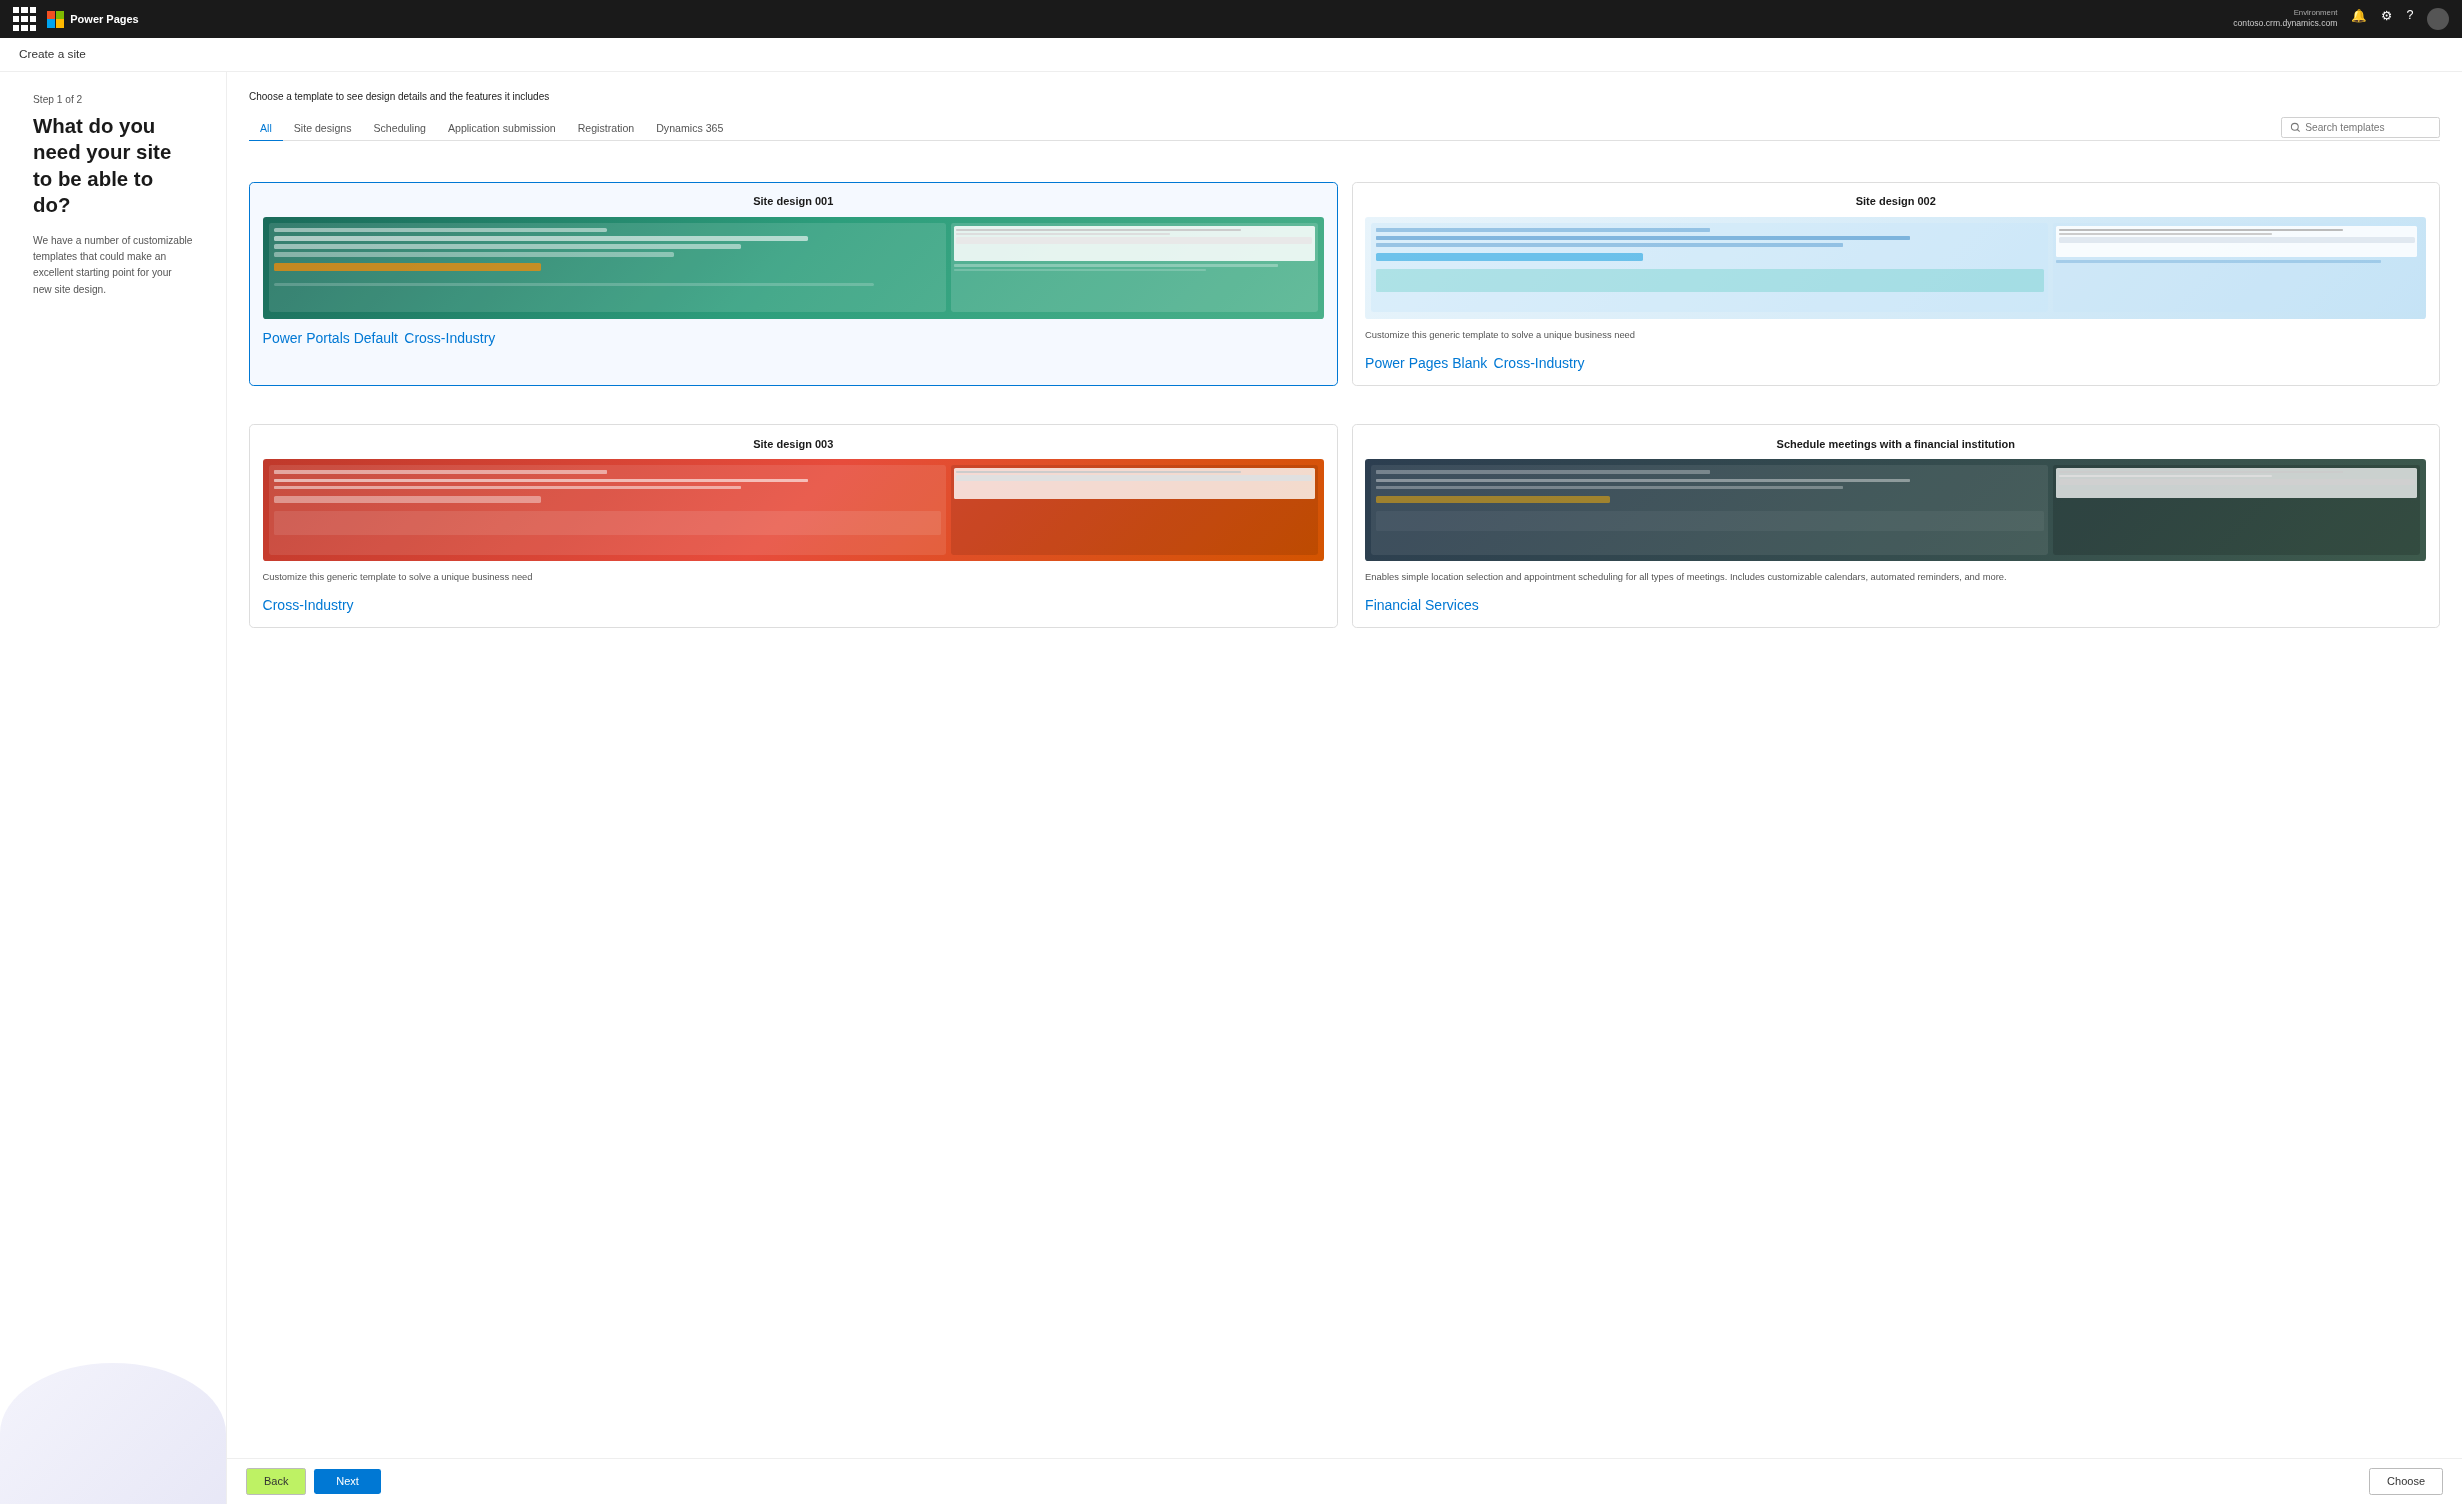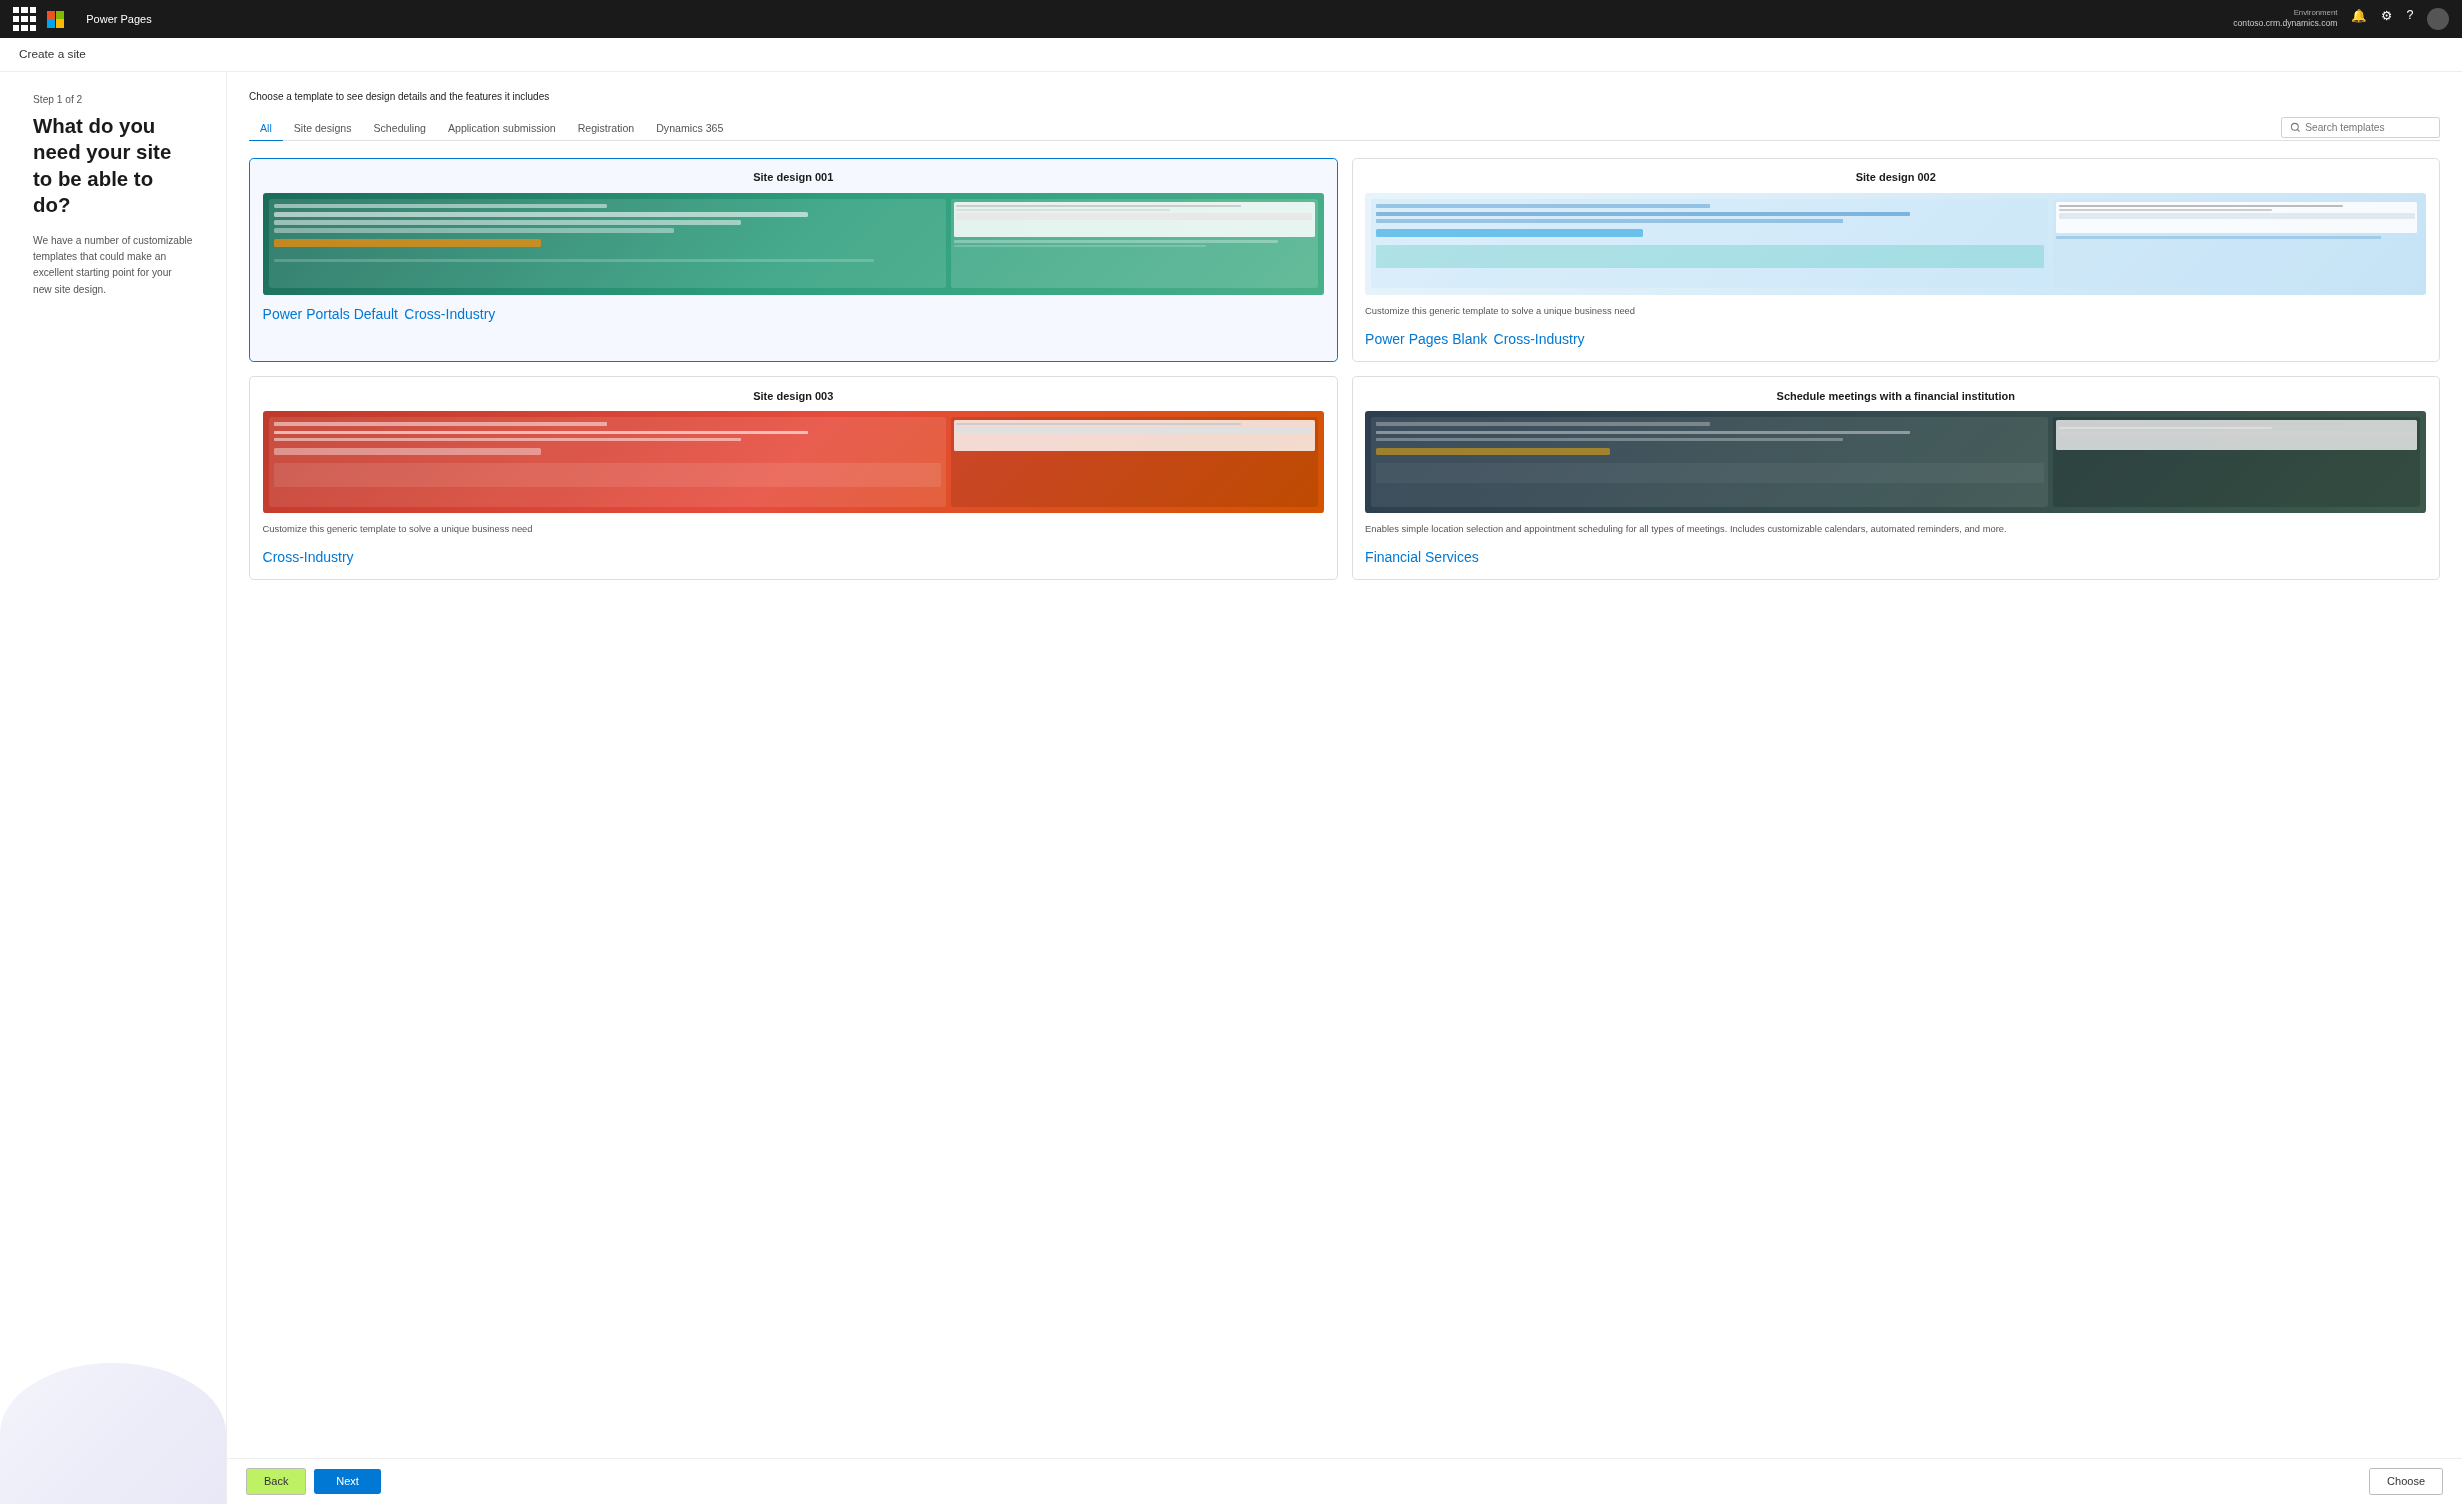--- a/index.html
+++ b/index.html
@@ -24,22 +24,23 @@
       cursor: pointer;
     }
     .topnav-waffle span {
       width: 6.3px; height: 6.3px;
       background: #fff;
       display: block;
     }
     .topnav-logo {
       display: flex;
       align-items: center;
-      gap: 22px;
+      gap: 6px;
       margin-right: 11px;
+      font-weight: bold;
     }
     .ms-logo {
       width: 17px; height: 17px;
       display: grid;
       grid-template-columns: 1fr 1fr;
       grid-template-rows: 1fr 1fr;
       gap: 0.8px;
     }
     .ms-logo .r { background: #f25022; }
     .ms-logo .g { background: #7fba00; }
@@ -194,20 +195,21 @@
       gap: 14px;
     }
 
     .template-card {
       border: 0.8px solid #ddd;
       border-radius: 4.7px;
       padding: 12.6px;
       cursor: pointer;
       transition: border-color 0.15s;
       background: #fff;
+      margin-top: 24px;
     }
     .template-card.selected {
       border: 1.6px solid #0078d4;
       background: #f5f9ff;
     }
     .template-card-title {
       font-size: 11px;
       font-weight: 600;
       text-align: center;
       margin-bottom: 9.4px;

